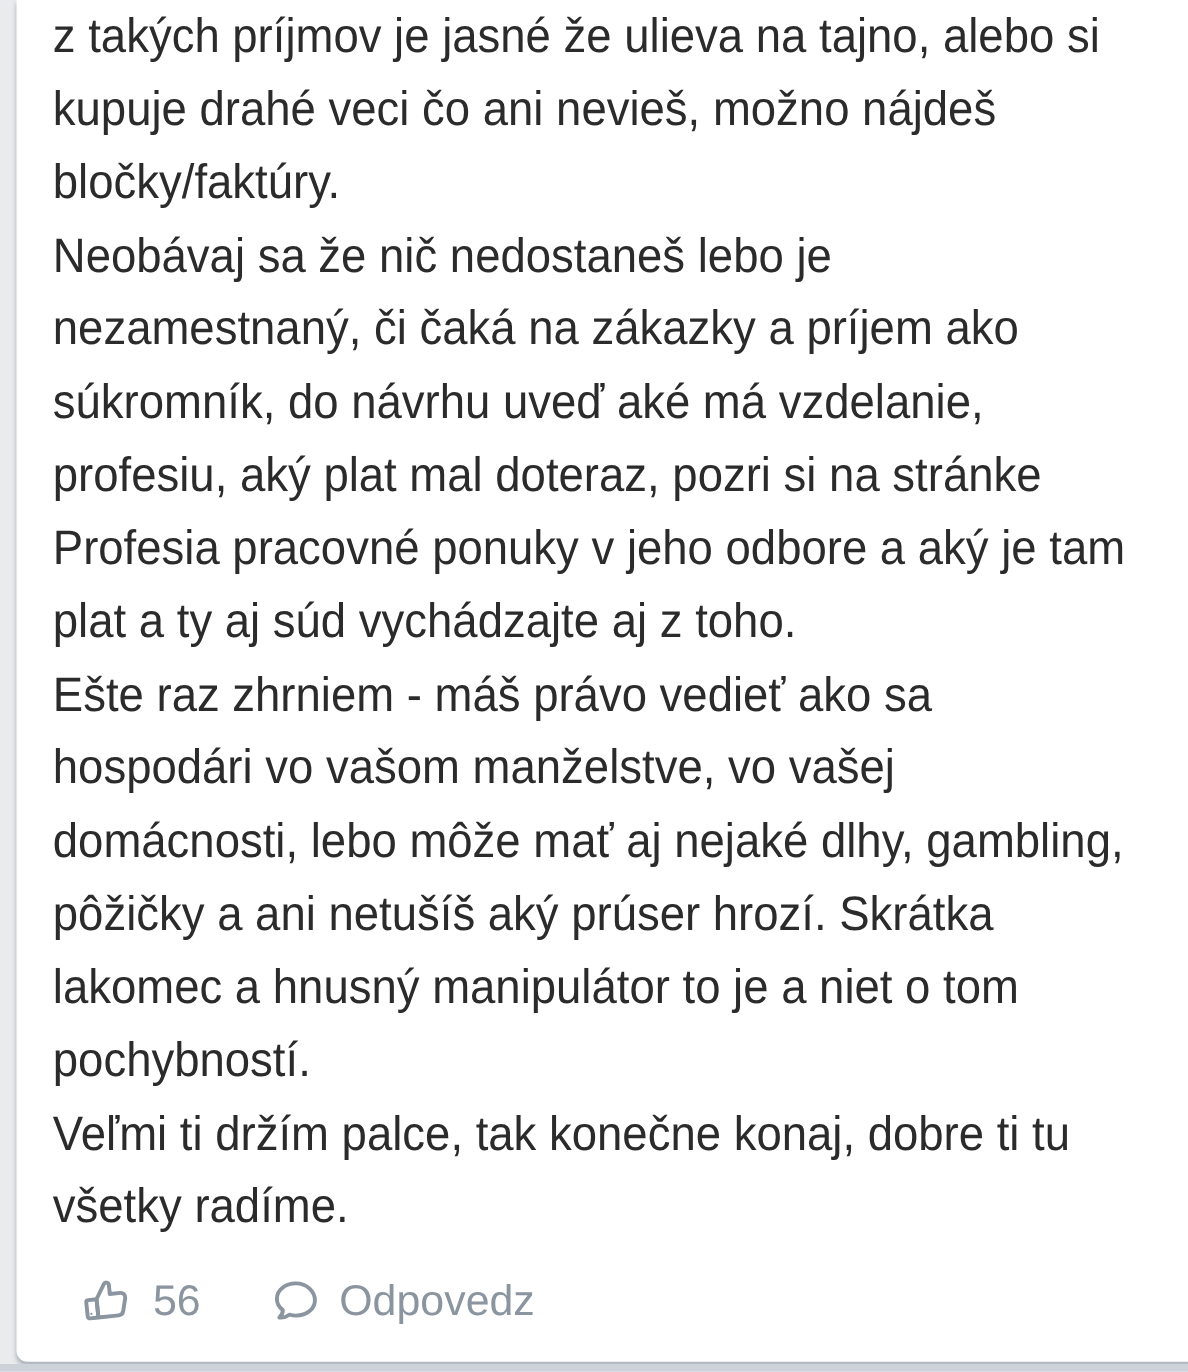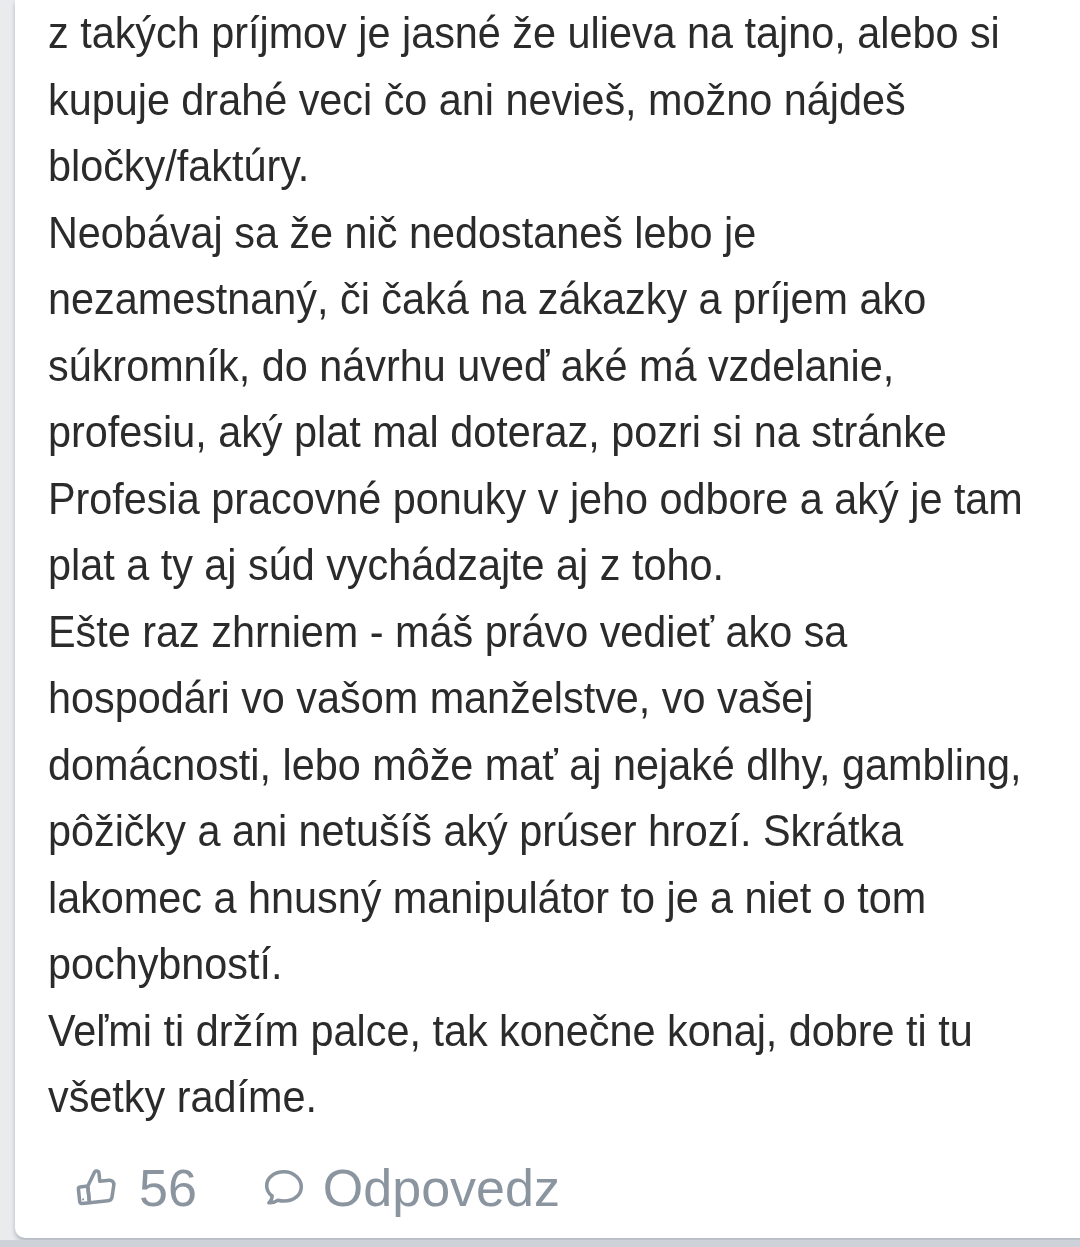--- a/index.html
+++ b/index.html
@@ -28,21 +28,21 @@
   .text-line{white-space:nowrap;}
   .footer{
     position:absolute;left:58px;top:1158px;
     display:flex;align-items:center;
     color:#8b95a0;
     font-size:42px;
   }
   .footer .action{
     display:flex;align-items:center;
     cursor:pointer;background:none;border:none;padding:0;
-    color:#8b95a0;font-size:52px;
+    color:#8b95a0;font-size:39px;
     font-family:"Liberation Sans","DejaVu Sans",sans-serif;
   }
   .footer .icon{display:inline-flex;flex:none;}
   .footer .icon svg{display:block;}
   .like-count{margin-left:16px;}
   .reply-action{margin-left:62px;}
   .reply-label{margin-left:14px;}
   .bottom-bar{
     position:absolute;left:0;bottom:0;width:1080px;height:7px;
     background:#ccd2d8;

